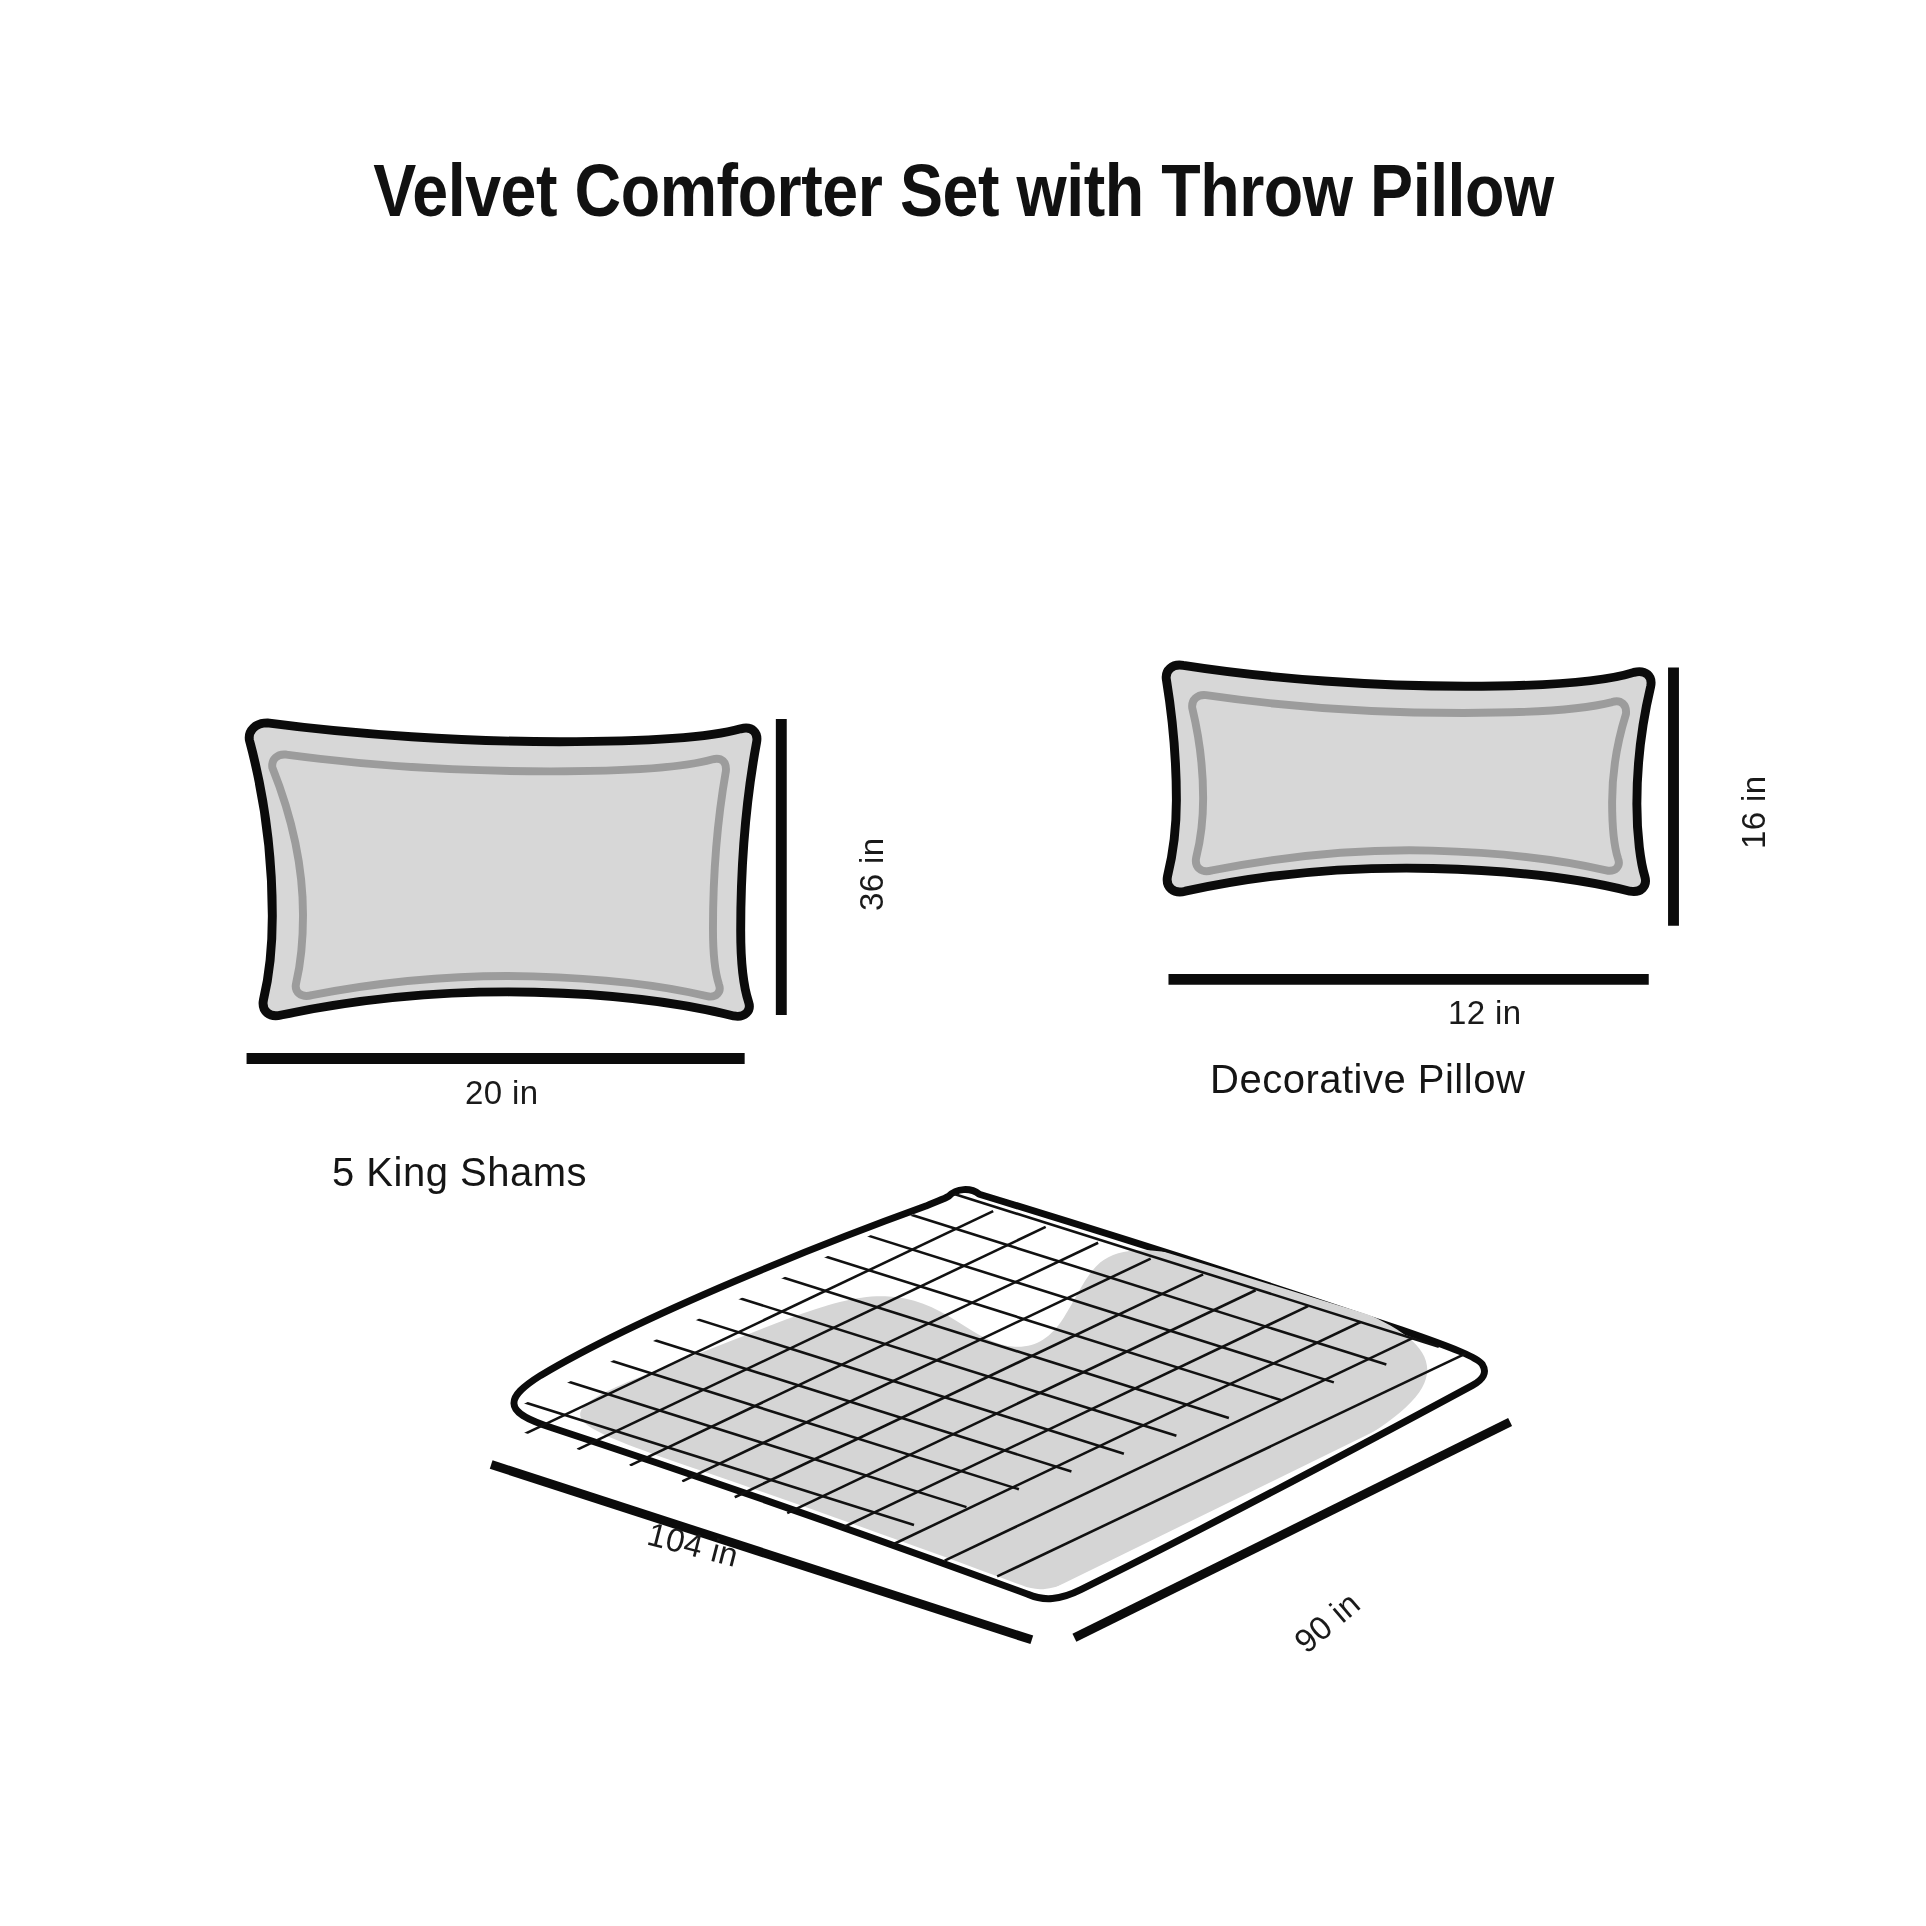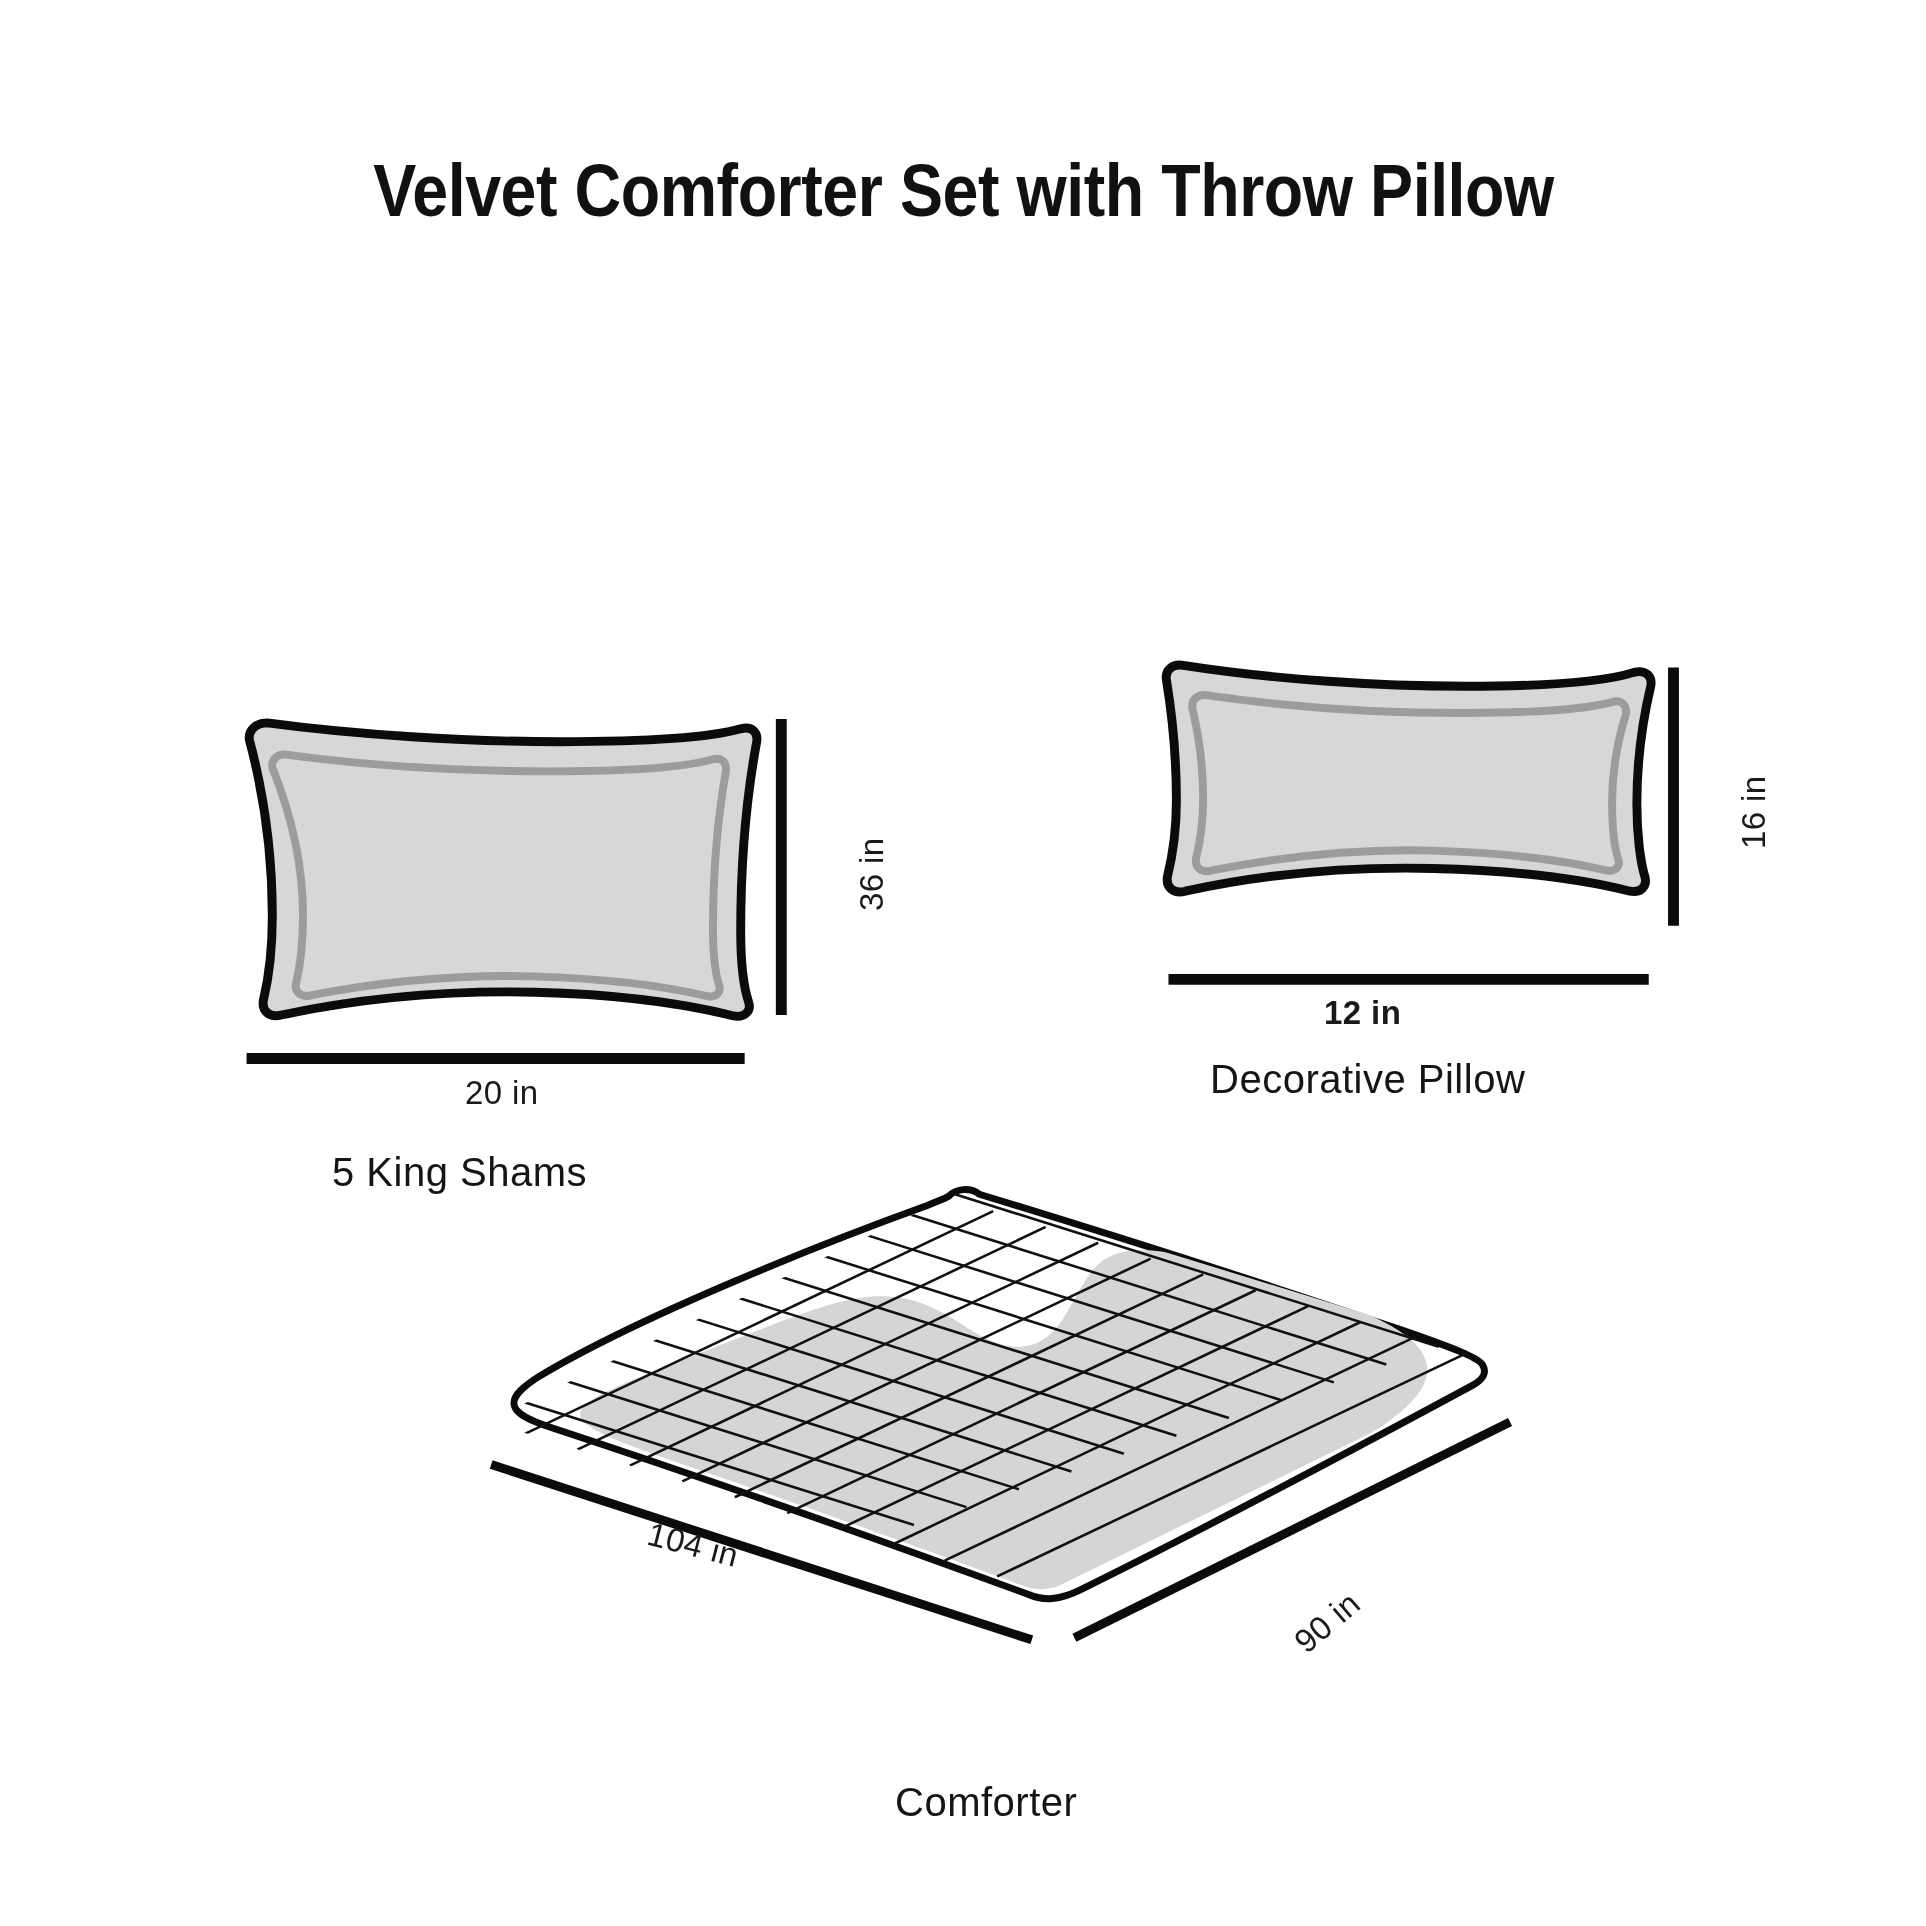--- a/index.html
+++ b/index.html
@@ -174,21 +174,21 @@
              C 1213 846 1215 827 1215 806
              C 1215 775 1211 744 1204 715 Z"></path>
 
     <line class="dim-line" x1="1690" y1="674" x2="1690" y2="935" stroke-width="11"></line>
 
     <line class="dim-line" x1="1180" y1="989" x2="1665" y2="989" stroke-width="11"></line>
   </svg>
 
   <div class="dim-label vert" style="left: 1735px; top: 849px;">16 in</div>
 
-  <div class="dim-label" style="left: 1324px; top: 994px; font-weight: bold;">12 in</div>
+  <div class="dim-label" style="left: 1448px; top: 994px;">12 in</div>
 
   <div class="caption" style="left: 1210px; top: 1057px;">Decorative Pillow</div>
 
   <svg class="svg-layer" width="1927" height="1927" viewBox="0 0 1946 1946">
     <defs>
       <clipPath id="comforterClip">
         <path d="M 962 1207
                  C 970 1199 982 1199 990 1207
                  L 1497 1363
                  C 1507 1368 1510 1380 1503 1389
@@ -264,16 +264,15 @@
     </g>
 
     <line class="comforter-dim" x1="496" y1="1479" x2="1042" y2="1656"></line>
     <line class="comforter-dim" x1="1085" y1="1654" x2="1525" y2="1436"></line>
   </svg>
 
   <div class="dim-label rot104" style="left: 653px; top: 1515px;">104 in</div>
 
   <div class="dim-label rot90" style="left: 1287px; top: 1632px;">90 in</div>
 
-  <div class="caption" style="left: 895px; top: 1780px;">Comforter</div>
 
 </div>
 
 
 </body></html>

